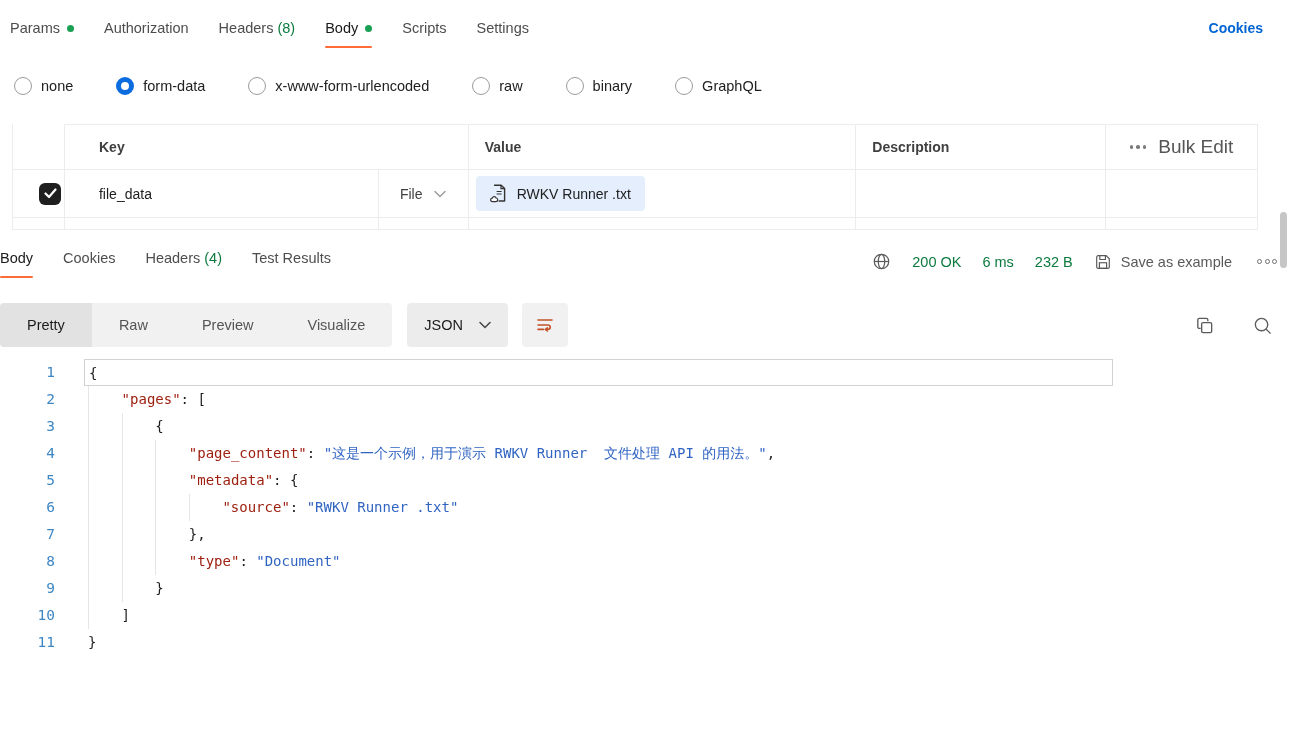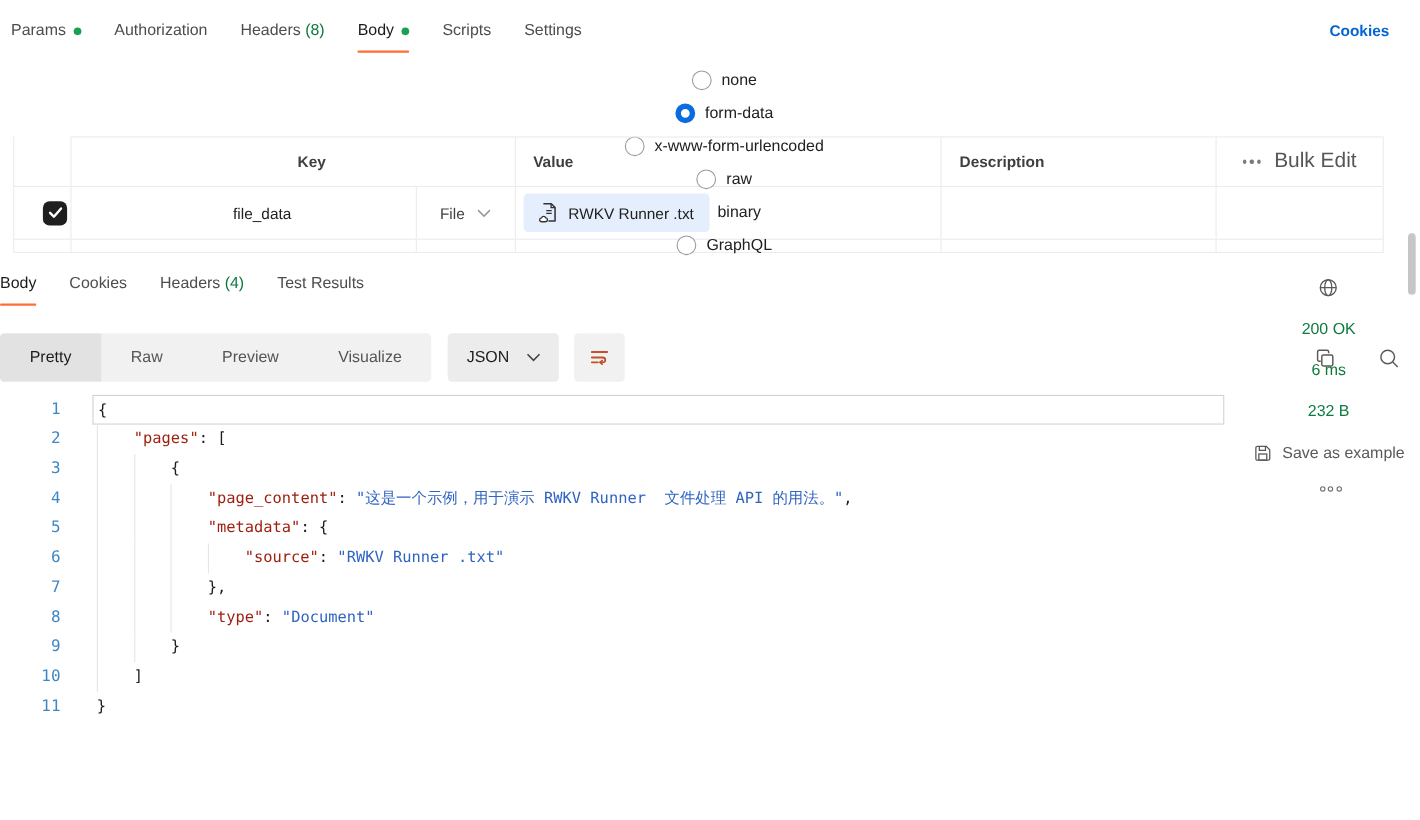--- a/index.html
+++ b/index.html
@@ -28,33 +28,33 @@
   .tab { font-size:14.5px; color:#4d4d4d; margin-right:30px; padding-bottom:16px;
     position:relative; cursor:pointer; white-space:nowrap; display:flex; align-items:center; }
   .tab.active { color:#1a1a1a; }
   .tab.active::after { content:""; position:absolute; left:0; right:0; bottom:4px;
     height:2px; background:#ff6c37; border-radius:1px; }
   .dot { width:7px; height:7px; border-radius:50%; background:#1aa053; margin-left:7px; }
   .count { color:#0c7a3e; margin-left:4px; }
   .cookies-link { margin-left:auto; color:#0265d2; font-size:14px; font-weight:600; cursor:pointer; }
 
   
-  .radio-row { display:flex; align-items:center; gap:12px; padding-left:26px; height:44px; margin-top:2px;flex-direction:column; }
+  .radio-row { display:flex; align-items:center; gap:43px; padding-left:14px; height:44px; margin-top:2px; }
   .radio { display:flex; align-items:center; gap:9px; font-size:14.5px; color:#212121; cursor:pointer; }
   .rb { width:18px; height:18px; border-radius:50%; border:1.5px solid #9b9b9b; background:#fff; flex-shrink:0; }
   .radio.selected .rb { border:5.5px solid #0b6ce0; }
 
   
   .fd-table { margin:16px 0 0 12px; width:1246px; font-size:14px;
     border-left:1px solid #ececec; border-right:1px solid #ececec; }
   .t-row { display:flex; }
   .t-cell { border-left:1px solid #ececec; }
   .t-cell.first { border-left:none; }
   .c-check { width:51px; display:flex; align-items:center; padding-left:26px; }
-  .c-key   { width:314px; display:flex; align-items:center; padding-left:34px;justify-content:center; }
+  .c-key   { width:314px; display:flex; align-items:center; padding-left:34px; }
   .c-file  { width:90px;  display:flex; align-items:center; justify-content:center; }
   .c-value { width:388px; display:flex; align-items:center; }
   .c-desc  { width:250px; display:flex; align-items:center; padding-left:16px; }
   .c-bulk  { width:152px; display:flex; align-items:center; justify-content:center; gap:12px; }
   .t-header { height:46px; border-bottom:1px solid #ececec; }
   .t-header .t-cell { border-top:1px solid #ececec; }
   .t-header .t-cell.first { border-top:none; }
   .t-header .c-key { width:404px; }  
   .th-label { font-weight:600; color:#3f3f3f; }
   .t-body-row { height:48px; border-bottom:1px solid #ececec; }
@@ -65,21 +65,21 @@
   .file-chip { margin-left:7px; display:flex; align-items:center; gap:9px;
     background:#e4eefc; border-radius:4px; padding:8px 14px; color:#212121; cursor:pointer; }
   .dots3 { display:flex; gap:3px; }
   .dots3 i { width:3.5px; height:3.5px; border-radius:50%; background:#7a7a7a; }
   .bulk-label { color:#565656; font-size:19px; cursor:pointer; }
   .scrollbar { position:absolute; right:4px; top:212px; width:7px; height:56px;
     background:#c6c6c6; border-radius:4px; }
 
   
   .resp-bar { display:flex; align-items:flex-start; margin-top:20px; padding-right:14px; height:38px; }
-  .resp-meta { margin-left:auto; display:flex; align-items:center; gap:21px; padding-top:2px;flex-direction:column; }
+  .resp-meta { margin-left:auto; display:flex; align-items:center; gap:21px; padding-top:2px; }
   .green { color:#0c7a3e; font-size:14.5px; }
   .save-ex { display:flex; align-items:center; gap:9px; color:#5a5a5a; font-size:14.5px; cursor:pointer; }
   .more-oo { display:flex; gap:2.5px; cursor:pointer; margin-left:4px; }
   .more-oo i { width:5px; height:5px; border-radius:50%; border:1.4px solid #6e6e6e; }
 
   
   .viewer-bar { display:flex; align-items:center; margin-top:15px; padding-right:18px; }
   .seg-group { display:flex; background:#f1f1f1; border-radius:4px; height:44px; overflow:hidden; }
   .seg { padding:0 27px; display:flex; align-items:center; font-size:14.5px; color:#555; cursor:pointer; }
   .seg.active { background:#e2e2e2; color:#1c1c1c; }

